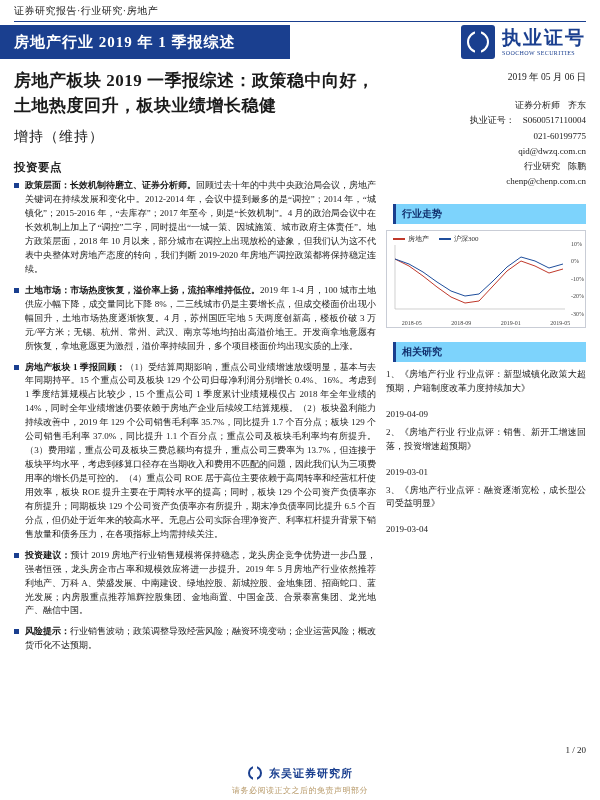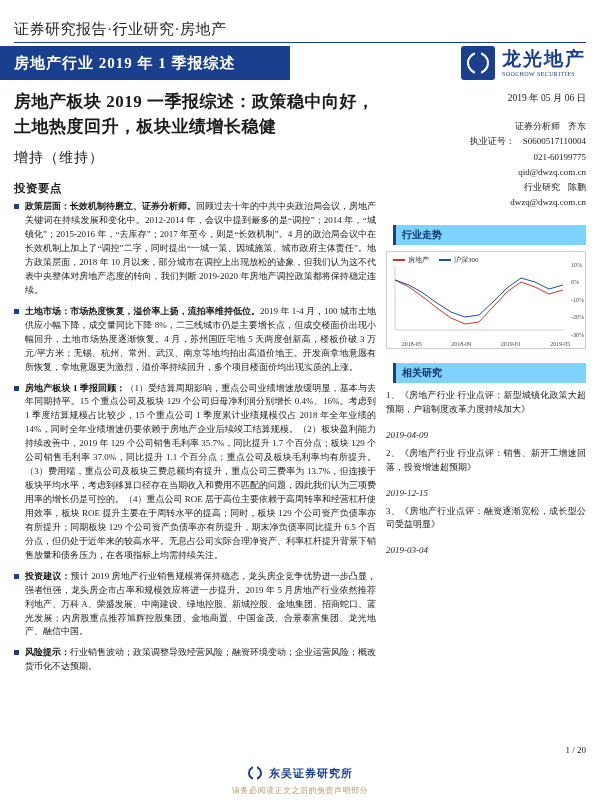--- a/index.html
+++ b/index.html
@@ -9,22 +9,22 @@
     font-family:"Liberation Serif", serif;
     color:#1a1a1a;
     overflow:hidden;
     position:relative;
   }
   .page{width:600px;height:800px;position:relative;box-sizing:border-box;padding:0;}
 
   
   .topbar{
     display:flex;justify-content:space-between;
-    padding:20px 14px 2px 14px;
-    font-size:15px;color:#222;
+    padding:4px 14px 2px 14px;
+    font-size:10px;color:#222;
   }
   .topbar .crumb{letter-spacing:.5px;}
   .rule-top{height:1px;background:#1a3f8f;margin:1px 14px 0 14px;}
 
   .bluebar-wrap{
     display:flex;align-items:stretch;justify-content:space-between;
     margin:3px 0 0 0;
   }
   .bluebar{
     background:#1a3f8f;
@@ -105,21 +105,21 @@
   .legend i{display:inline-block;width:12px;height:2px;background:#c0392b;margin-right:3px;vertical-align:middle;}
   .legend .b i{background:#1f4e9c;}
   .xlabels{
     position:absolute;bottom:1px;left:0;right:0;display:flex;justify-content:space-around;font-size:6px;color:#444;
   }
   .ylabels{
     position:absolute;top:10px;bottom:10px;right:1px;display:flex;flex-direction:column;justify-content:space-between;font-size:6px;color:#444;
   }
 
   .rel-item{font-size:9px;line-height:1.55;margin-bottom:3px;text-align:justify;}
-  .rel-date{font-size:9px;margin:13px 0 7px 0;font-style:italic;}
+  .rel-date{font-size:9px;margin:13px 0 7px 0;}
 
   
   .footer{
     position:absolute;left:0;right:0;bottom:0;
     padding:0 14px 4px 14px;box-sizing:border-box;
   }
   .pageno{text-align:right;font-size:9px;margin-bottom:10px;}
   .foot-logo{
     display:flex;align-items:center;justify-content:center;gap:6px;margin-bottom:4px;
   }
@@ -137,21 +137,21 @@
   <div class="topbar">
     <div class="crumb">证券研究报告·行业研究·房地产</div>
   </div>
   <div class="rule-top"></div>
 
   <div class="bluebar-wrap">
     <div class="bluebar">房地产行业 2019 年 1 季报综述</div>
     <div class="logo">
       <div class="logo-mark"></div>
       <div class="logo-text">
-        <div class="logo-cn">龙光地产</div>
+        <div class="logo-cn">执业证号</div>
         <div class="logo-en">SOOCHOW SECURITIES</div>
       </div>
     </div>
   </div>
 
   <div class="body">
 
     <div class="left">
       <div class="doc-title">房地产板块 2019 一季报综述：政策稳中向好，土地热度回升，板块业绩增长稳健</div>
       <div class="rating">增持（维持）</div>
@@ -183,21 +183,21 @@
           <span class="k">证券分析师</span><span>齐东</span>
         </div>
         <div class="r-kv">
           <span class="k">执业证号：</span><span>S0600517110004</span>
         </div>
         <div class="r-line">021-60199775</div>
         <div class="r-line">qid@dwzq.com.cn</div>
         <div class="r-kv">
           <span class="k">行业研究</span><span>陈鹏</span>
         </div>
-        <div class="r-line">dwzq@dwzq.com.cn</div>
+        <div class="r-line">chenp@chenp.com.cn</div>
       </div>
 
       <div class="r-sec">行业走势</div>
 
       <div class="chart-box">
         <div class="legend">
           <span class="a"><i></i><span>房地产</span></span>
           <span class="b"><i></i><span>沪深300</span></span>
         </div>
         <svg width="198" height="94" viewBox="0 0 198 94" style="position:absolute;top:0;left:0;">
@@ -220,21 +220,21 @@
           <span>2019-05</span>
         </div>
       </div>
 
       <div class="r-sec">相关研究</div>
 
       <div>
         <div class="rel-item">1、《房地产行业 行业点评：新型城镇化政策大超预期，户籍制度改革力度持续加大》</div>
         <div class="rel-date">2019-04-09</div>
         <div class="rel-item">2、《房地产行业 行业点评：销售、新开工增速回落，投资增速超预期》</div>
-        <div class="rel-date">2019-12-15</div>
+        <div class="rel-date">2019-03-01</div>
         <div class="rel-item">3、《房地产行业点评：融资逐渐宽松，成长型公司受益明显》</div>
         <div class="rel-date">2019-03-04</div>
       </div>
     </div>
   </div>
 
   <div class="footer">
     <div class="pageno">1 / 20</div>
     <div class="foot-logo">
       <span class="lm"></span>

